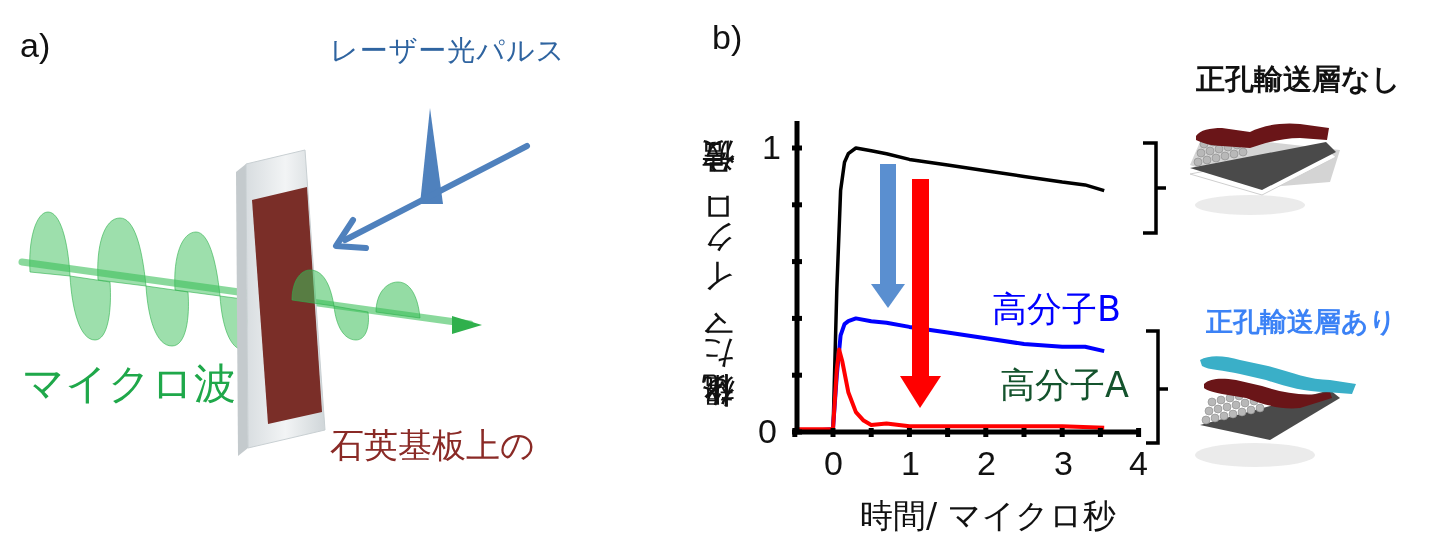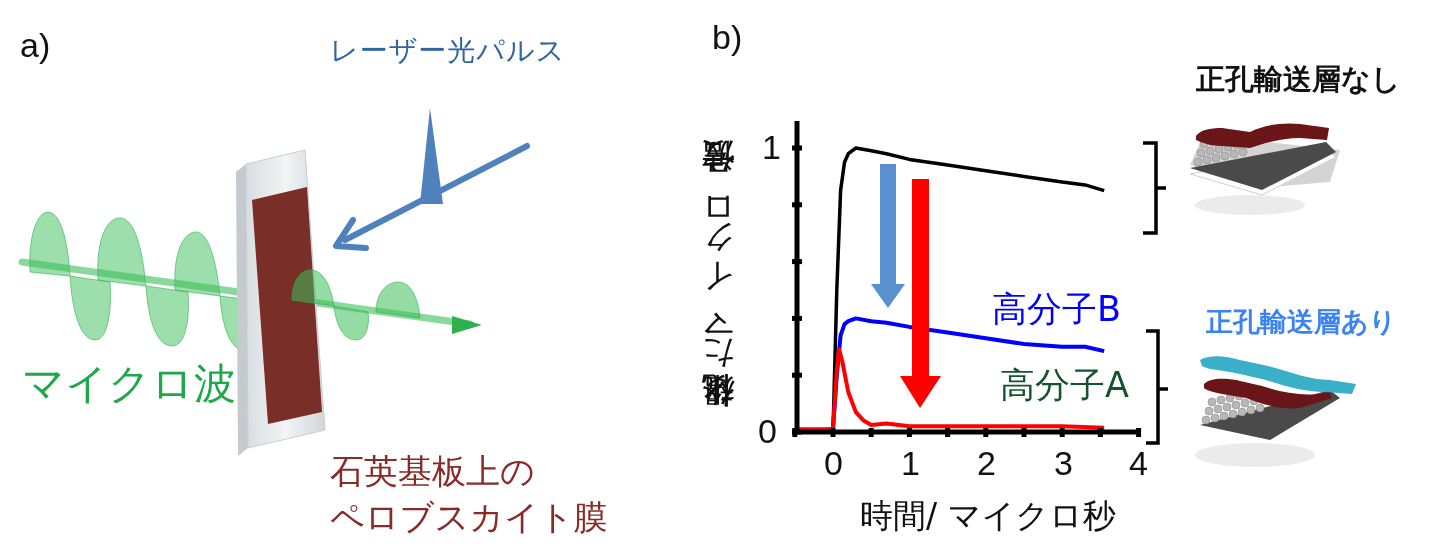--- a/index.html
+++ b/index.html
@@ -17,23 +17,22 @@
   .axis-title { font-size: 33px; color: #111; margin-left: 14px; }
   .ylab { writing-mode: vertical-rl; transform: rotate(180deg); font-size: 33px; color:#111; letter-spacing: 1px; }
   svg { position: absolute; left: 0; top: 0; }
 </style>
 </head>
 <body>
 
 <div class="abs panel-label" style="left:20px; top:26px;">a)</div>
 <div class="abs lbl-laser" style="left:330px; top:32px;">レーザー光パルス</div>
 <div class="abs lbl-micro" style="left:22px; top:356px;">マイクロ波</div>
-<div class="abs lbl-film" style="left:330px; top:422px;margin-top:26px;">
+<div class="abs lbl-film" style="left:330px; top:422px;">
   <div>石英基板上の</div>
-  <div>ペロブスカイト膜</div>
 </div>
 
 <svg width="660" height="554">
   <defs>
     <linearGradient id="glass" x1="0" x2="1">
       <stop offset="0" stop-color="#d8dde0"></stop>
       <stop offset="0.5" stop-color="#f2f4f5"></stop>
       <stop offset="1" stop-color="#d0d6d9"></stop>
     </linearGradient>
   </defs>

